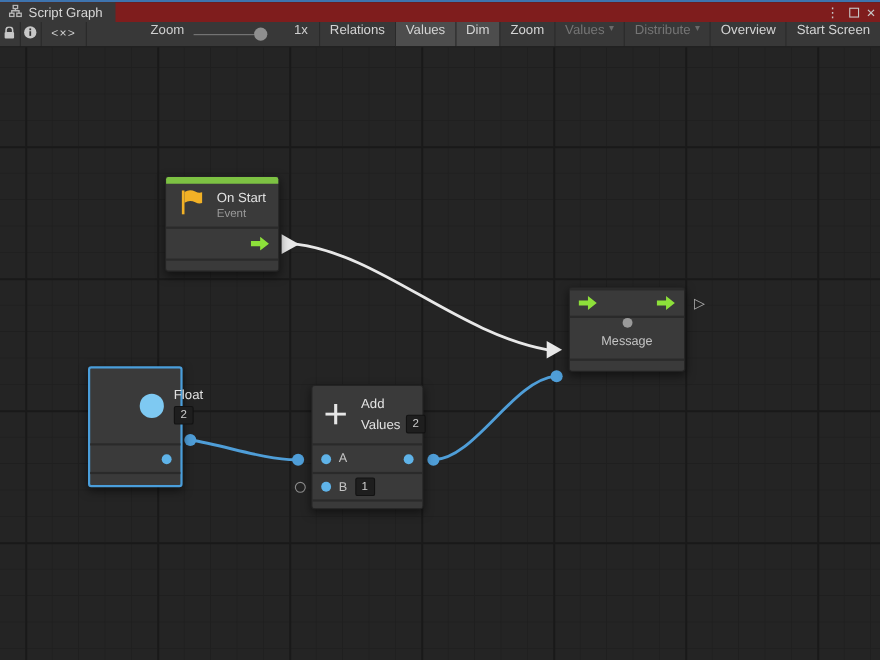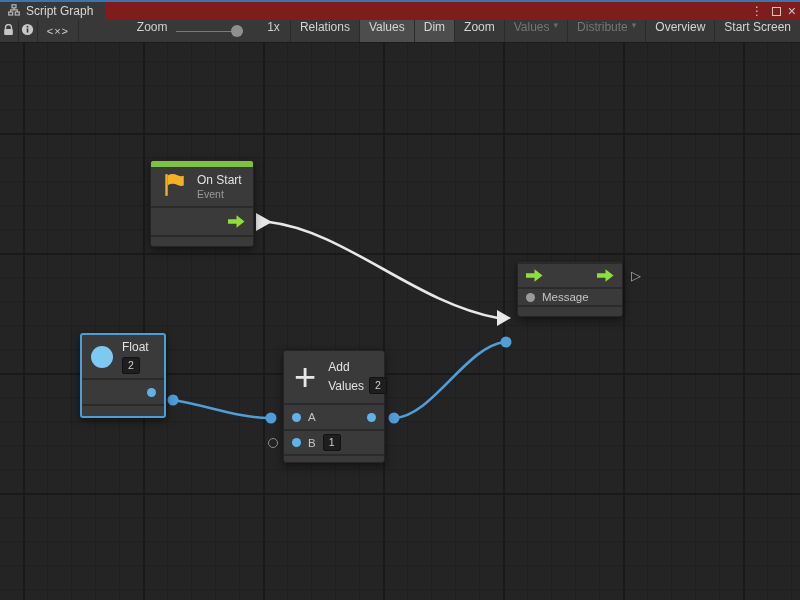--- a/index.html
+++ b/index.html
@@ -218,29 +218,29 @@
             </svg>
         </span>
         <span class="spacer"></span>
         <span>
           <svg class="execsvg" width="17" height="13" viewBox="0 0 17 13">
               <path d="M0 4.2 h8.5 V0.2 L16.5 6.5 L8.5 12.8 V8.8 H0 z" fill="#8de03a"></path>
             </svg>
         </span>
         <span class="hollow-tri">▷</span>
       </div>
-      <div class="nrow" style="height:18px;">
+      <div class="nrow" style="height:39px;flex-direction:column;">
         <span class="port gray"></span>
         <span>Message</span>
       </div>
       <div class="nfoot" style="height:11px;"></div>
     </div>
 
     <div class="node selected" style="left:80px; top:290px; width:86px;">
-      <div class="nhead" style="height:43px; padding:0 9px; gap:9px;">
+      <div class="nhead" style="height:68px; padding:0 9px; gap:9px;margin-left:36px;">
         <span class="floatcircle"></span>
         <span class="ntitles" style="gap:3px;">
           <span class="ntitle">Float</span>
           <span class="valbox" style="align-self:flex-start;">2</span>
         </span>
       </div>
       <div class="nrow" style="height:26px;">
         <span class="spacer"></span>
         <span class="port"></span>
       </div>

